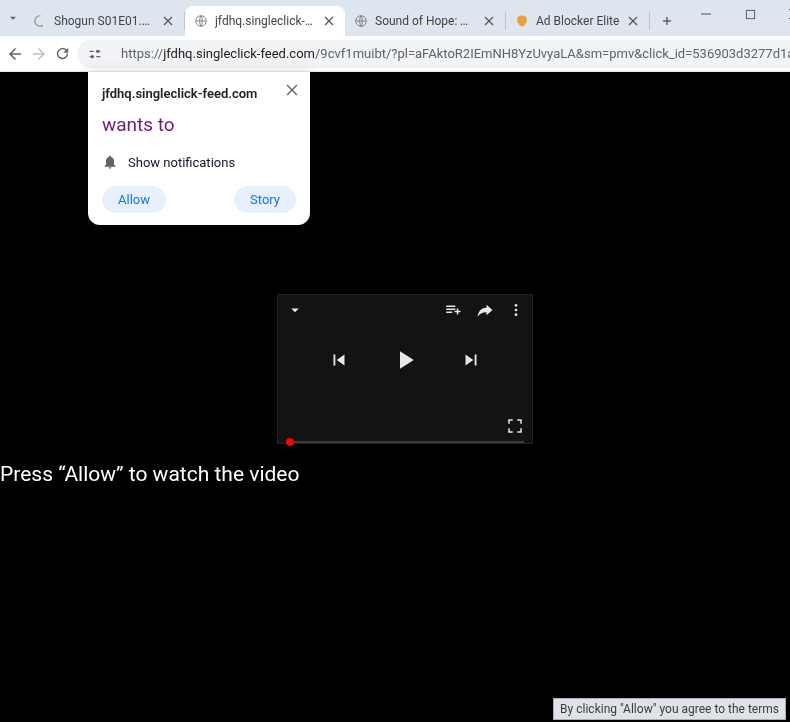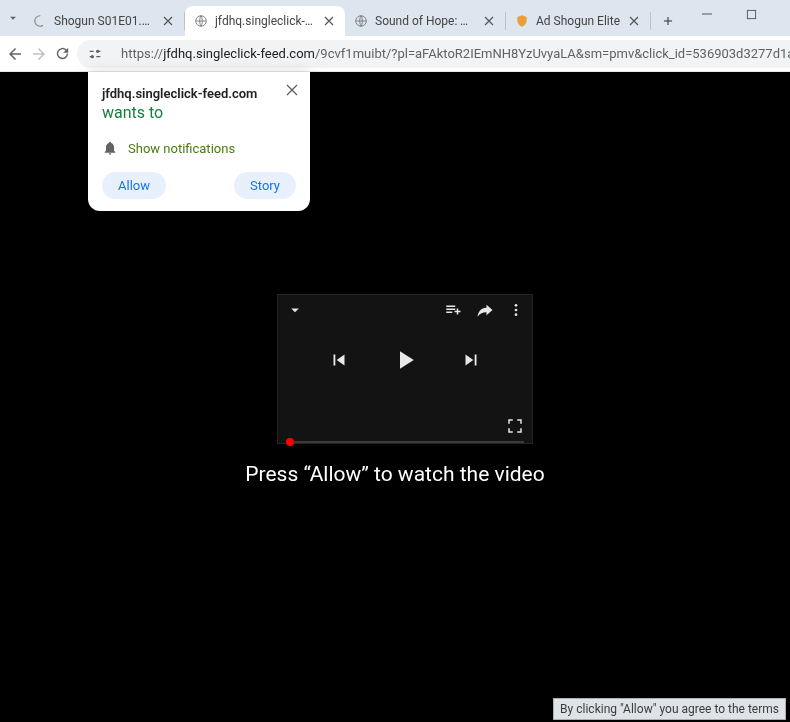--- a/index.html
+++ b/index.html
@@ -36,28 +36,28 @@
 
 .player { position:absolute; left:277px; top:222px; width:256px; height:150px; background:rgba(20,20,20,0.95); border:1px solid #232323; }
 .player .toprow { display:flex; align-items:center; justify-content:space-between; padding:6px 8px; }
 .player .toprow .right { display:flex; align-items:center; gap:14px; }
 .player .midrow { display:flex; align-items:center; justify-content:center; gap:40px; height:70px; }
 .player .progress { position:absolute; bottom:0; left:8px; right:8px; height:2px; background:#3a3a3a; }
 .player .progress .dot { position:absolute; left:0; top:-3px; width:8px; height:8px; background:#f00; border-radius:50%; }
 .player .fsrow { position:absolute; right:8px; bottom:8px; }
 .picon { color:#e8e8e8; display:flex; align-items:center; justify-content:center; }
 
-.instruction { position:absolute; left:0; right:0; top:390px; text-align:center; color:#fff; font-size:21px; }
+.instruction { position:absolute; left:0; right:0; top:390px; text-align:left; color:#fff; font-size:21px; }
 
 
 .notif { position:absolute; left:88px; top:0; width:222px; background:#fff; border-radius:0 0 12px 12px; box-shadow:0 4px 16px rgba(0,0,0,0.25); padding:14px 14px 12px 14px; z-index:50; }
 .notif .line1 { font-size:13px; color:#202124; font-weight:600; }
-.notif .line2 { font-size:16px; color:#15803d; margin-top:2px; }
+.notif .line2 { font-size:19px; color:#701a75; margin-top:12px; }
 .notif .close { position:absolute; right:10px; top:10px; color:#5f6368; width:16px; height:16px; display:flex; align-items:center; justify-content:center; }
-.notif .permrow { display:flex; align-items:center; gap:10px; margin-top:18px; font-size:13px; color:#4d7c0f; }
+.notif .permrow { display:flex; align-items:center; gap:10px; margin-top:18px; font-size:13px; color:#0f172a; }
 .notif .actions { display:flex; justify-content:space-between; gap:10px; margin-top:16px; }
 .notif .pill { background:#e8f0fe; color:#1a73e8; font-size:13px; padding:6px 16px; border-radius:16px; border:none; }
 
 
 .agreebar { position:absolute; right:4px; bottom:2px; background:#dfe3e7; border:1px solid #a9aeb3; color:#3c3c3c; font-size:12px; padding:3px 6px; }
 .agreebar .u { }
 svg { display:block; }
 </style>
 </head>
 <body>
@@ -115,21 +115,21 @@
         </span>
     </div>
     <div class="tab-sep"></div>
 
     <div class="tab" style="min-width:120px">
       <span class="favicon">
         <svg width="14" height="14" viewBox="0 0 24 24">
             <path fill="#e8a03a" d="M12 2l8 3v6c0 5-3.5 9-8 11-4.5-2-8-6-8-11V5l8-3z"></path>
           </svg>
       </span>
-      <span class="title">Ad Shogun Elite</span>
+      <span class="title">Ad Blocker Elite</span>
       <span class="close">
           <svg width="10" height="10" viewBox="0 0 10 10">
             <path stroke="#555" stroke-width="1.2" d="M1 1l8 8M9 1l-8 8"></path>
           </svg>
         </span>
     </div>
     <div class="tab-sep"></div>
 
     <div class="newtab">
       <svg width="14" height="14" viewBox="0 0 24 24">

